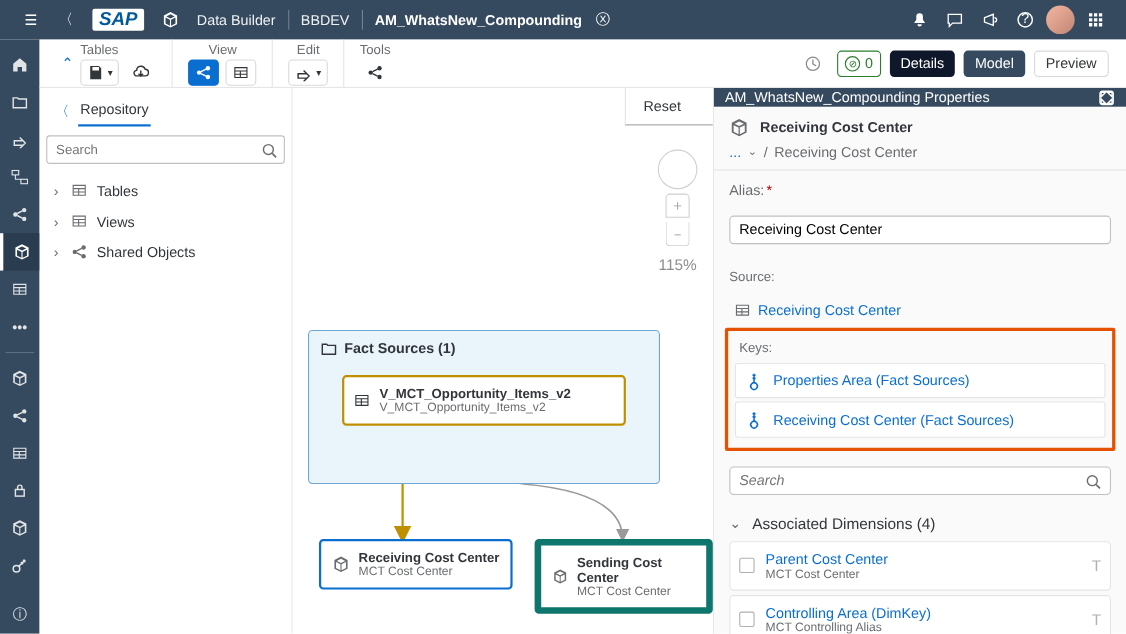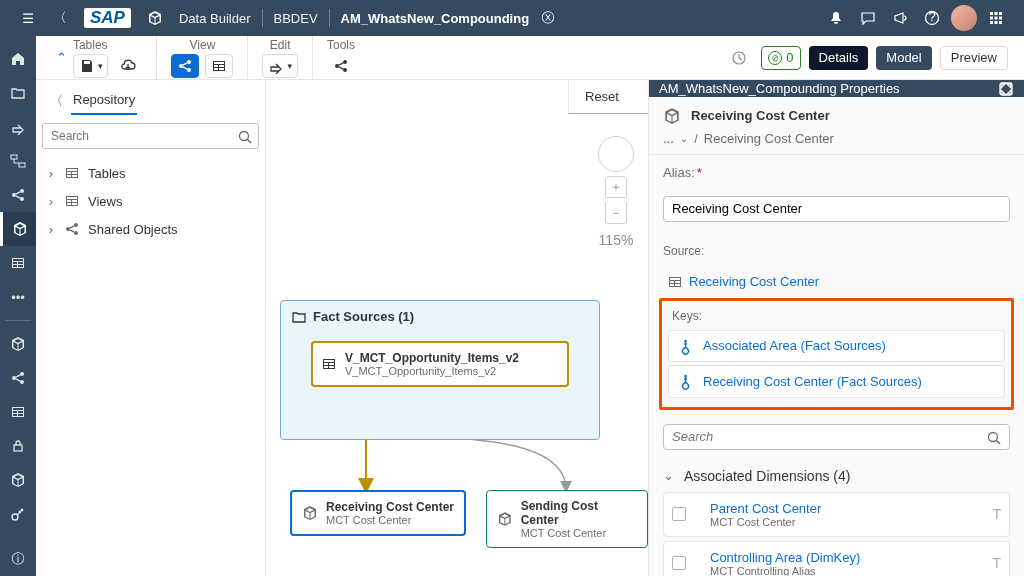--- a/index.html
+++ b/index.html
@@ -67,21 +67,21 @@
 .navctrl .zbtn.top { border-radius:4px 4px 0 0;}
 .navctrl .zbtn.bot { border-radius:0 0 4px 4px; border-top:none;}
 
 .factgroup { position:absolute; left:14px; top:220px; width:320px; height:140px; border:1px solid #6fa8d6; background:#e9f4fb; border-radius:4px; }
 .factgroup .fgtitle { display:flex; align-items:flex-start; gap:6px; padding:8px 10px; font-size:13px; font-weight:600; color:#32363a;}
 .factnode { position:absolute; left:30px; top:40px; right:30px; background:#fff; border:2px solid #bf8f00; border-radius:4px; padding:8px 8px; display:flex; align-items:center; gap:8px;}
 .factnode .names { display:flex; flex-direction:column; }
 .factnode .tname { font-weight:600; font-size:12px;}
 .factnode .sname { font-size:11px; color:#6a6d70;}
 
-.dimnode { position:absolute; border:1px solid #0f766e; border-radius:4px; background:#fff; padding:8px 10px; display:flex; align-items:center; gap:8px; min-width:160px;}
+.dimnode { position:absolute; border:6px solid #0f766e; border-radius:4px; background:#fff; padding:8px 10px; display:flex; align-items:center; gap:8px; min-width:160px;}
 .dimnode.sel { border:2px solid #0a6ed1; }
 .dimnode .dnames { display:flex; flex-direction:column; }
 .dimnode .dtitle { font-weight:600; font-size:12px;}
 .dimnode .dsub { font-size:11px; color:#6a6d70;}
 #dimRecv { left:24px; top:410px; }
 #dimSend { left:220px; top:410px; }
 
 svg.edges { position:absolute; left:0; top:0; width:100%; height:100%; pointer-events:none; }
 
 
@@ -104,21 +104,21 @@
 
 .psearch { margin:4px 14px; position:relative;}
 .psearch input { width:100%; height:26px; border:1px solid #c0c0c0; border-radius:4px; padding:0 26px 0 8px; font-style:italic; color:#6a6d70;}
 .psearch .sico { position:absolute; right:8px; top:6px; color:#6a6d70;}
 
 .assochdr { display:flex; align-items:center; gap:10px; padding:14px 14px 8px 14px;}
 .assochdr .chv { color:#6a6d70;}
 .assochdr .atxt { font-size:14px;}
 
 .assoclist { padding:0 14px; display:flex; flex-direction:column; gap:4px;}
-.arow { border:1px solid #e5e5e5; border-radius:4px; background:#fff; display:flex; align-items:center; padding:8px 8px; gap:24px;}
+.arow { border:1px solid #e5e5e5; border-radius:4px; background:#fff; display:flex; align-items:center; padding:8px 8px; gap:10px;}
 .arow .acb { width:14px; height:14px; border:1px solid #b0b0b0; border-radius:2px; cursor:pointer;}
 .arow .atxtcol { flex:1; display:flex; flex-direction:column;}
 .arow .an { color:#0a6ed1; font-size:13px; cursor:pointer;}
 .arow .as { color:#6a6d70; font-size:11px;}
 .arow .tico { color:#b0b0b0; font-size:14px;}
 </style>
 </head>
 <body>
 
 <svg width="0" height="0" style="position:absolute">
@@ -517,21 +517,21 @@
             </svg>
             <span>Receiving Cost Center</span>
           </div>
       </div>
       <div class="keysbox">
         <div class="klbl">Keys:</div>
         <div class="keyrow">
             <span class="kico"><svg class="svgico">
                 <use href="#i-key"></use>
               </svg></span>
-            <span>Associated Area (Fact Sources)</span>
+            <span>Properties Area (Fact Sources)</span>
           </div>
         <div class="keyrow">
             <span class="kico"><svg class="svgico">
                 <use href="#i-key"></use>
               </svg></span>
             <span>Receiving Cost Center (Fact Sources)</span>
           </div>
       </div>
       <div class="psearch">
         <input placeholder="Search" style="">

